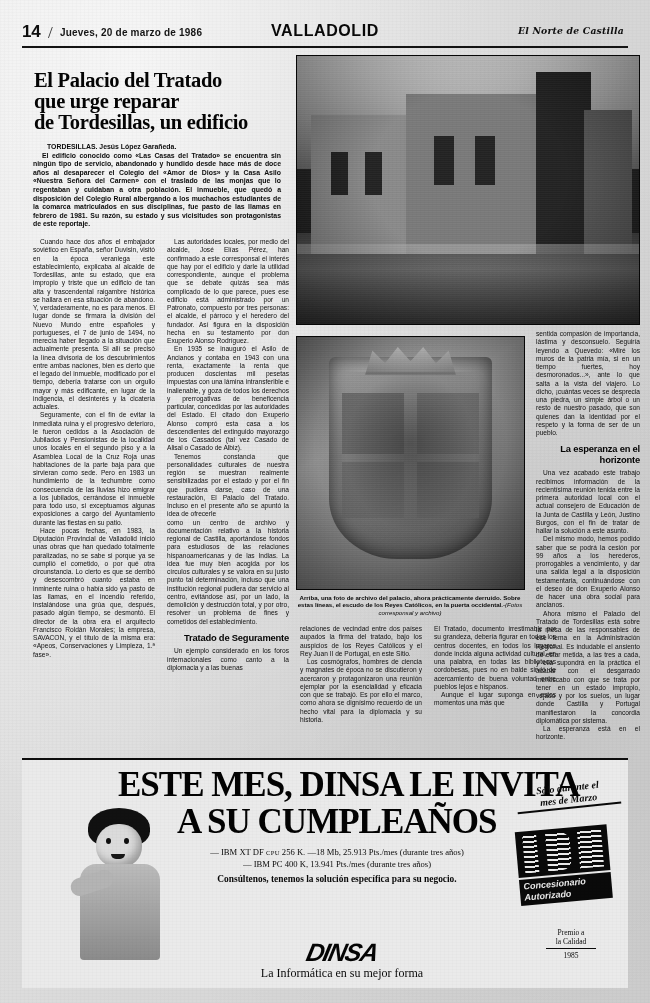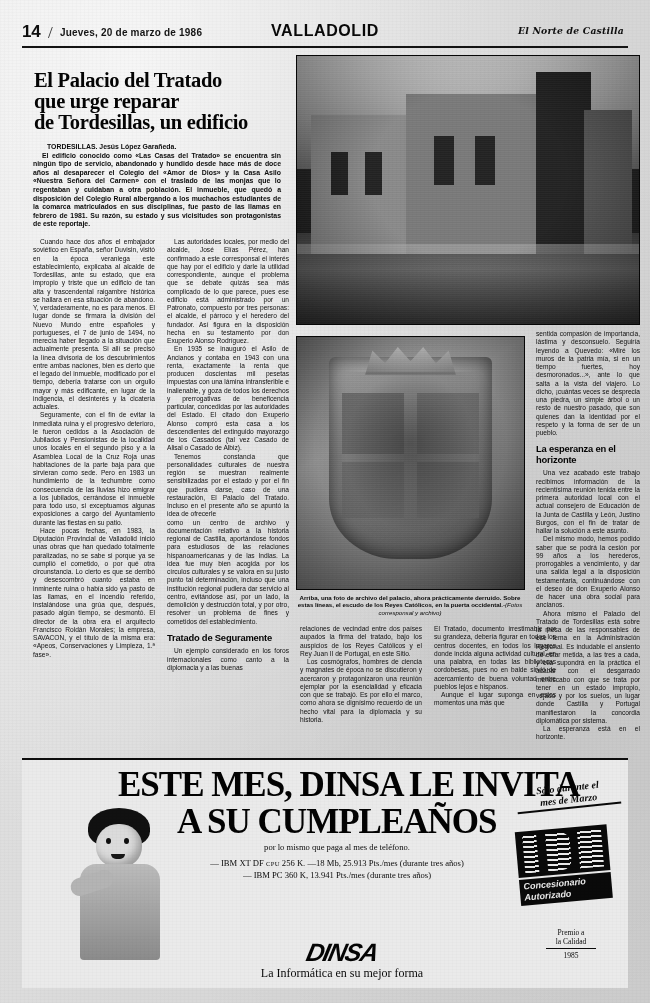--- a/index.html
+++ b/index.html
@@ -97,21 +97,21 @@
     position:absolute;
     font-family:"Liberation Sans", sans-serif;
     font-size:6.6px;line-height:8.25px;color:#161616;text-align:justify;
     -webkit-hyphens:auto;hyphens:auto;
   }
   .col p{margin:0;text-indent:7px;}
   .col p.noind{text-indent:0;}
   .subhead{
     font-family:"Liberation Sans", sans-serif;
     font-weight:bold;font-size:9.4px;line-height:10.5px;color:#0c0c0c;
-    margin:7px 0 4px 0;text-align:left;text-indent:0;letter-spacing:-.2px;
+    margin:7px 0 4px 0;text-align:right;text-indent:0;letter-spacing:-.2px;
   }
 
   #col1{left:33px;top:238px;width:122px;height:512px;}
   #col2{left:167px;top:238px;width:122px;height:512px;}
   #col3{left:300px;top:625px;width:122px;height:125px;}
   #col4{left:434px;top:625px;width:122px;height:125px;}
   #col5{left:536px;top:330px;width:104px;height:420px;}
 
   
   .photo{
@@ -392,29 +392,29 @@
 
         <div class="ad-h1">ESTE MES, DINSA LE INVITA</div>
         <div class="ad-h2">A SU CUMPLEAÑOS</div>
 
         <div class="ad-badge">
           <span class="ln">Sólo durante el</span>
           <span class="ln">mes de Marzo</span>
         </div>
 
         <div class="ad-body">
-          <div>por lo mismo que paga al mes de teléfono.</div>
           <div class="ad-prices">
             <div>
               <span>— IBM XT DF</span>
               <span class="sm">CPU</span>
               <span>256 K. —18 Mb, 25.913 Pts./mes (durante tres años)</span>
             </div>
-            <div>— IBM PC 360 K, 13.941 Pts./mes (durante tres años)</div>
+            <div>— IBM PC 400 K, 13.941 Pts./mes (durante tres años)</div>
           </div>
+          <div class="ad-close">Consúltenos, tenemos la solución específica para su negocio.</div>
         </div>
 
         <div class="ibm-block">
           <div class="ibm-stripes">
             <div class="ibm-letter ibm-I"></div>
             <div class="ibm-letter ibm-B"></div>
             <div class="ibm-letter ibm-M"></div>
           </div>
           <div class="ibm-sub">
             <div>Concesionario</div>

